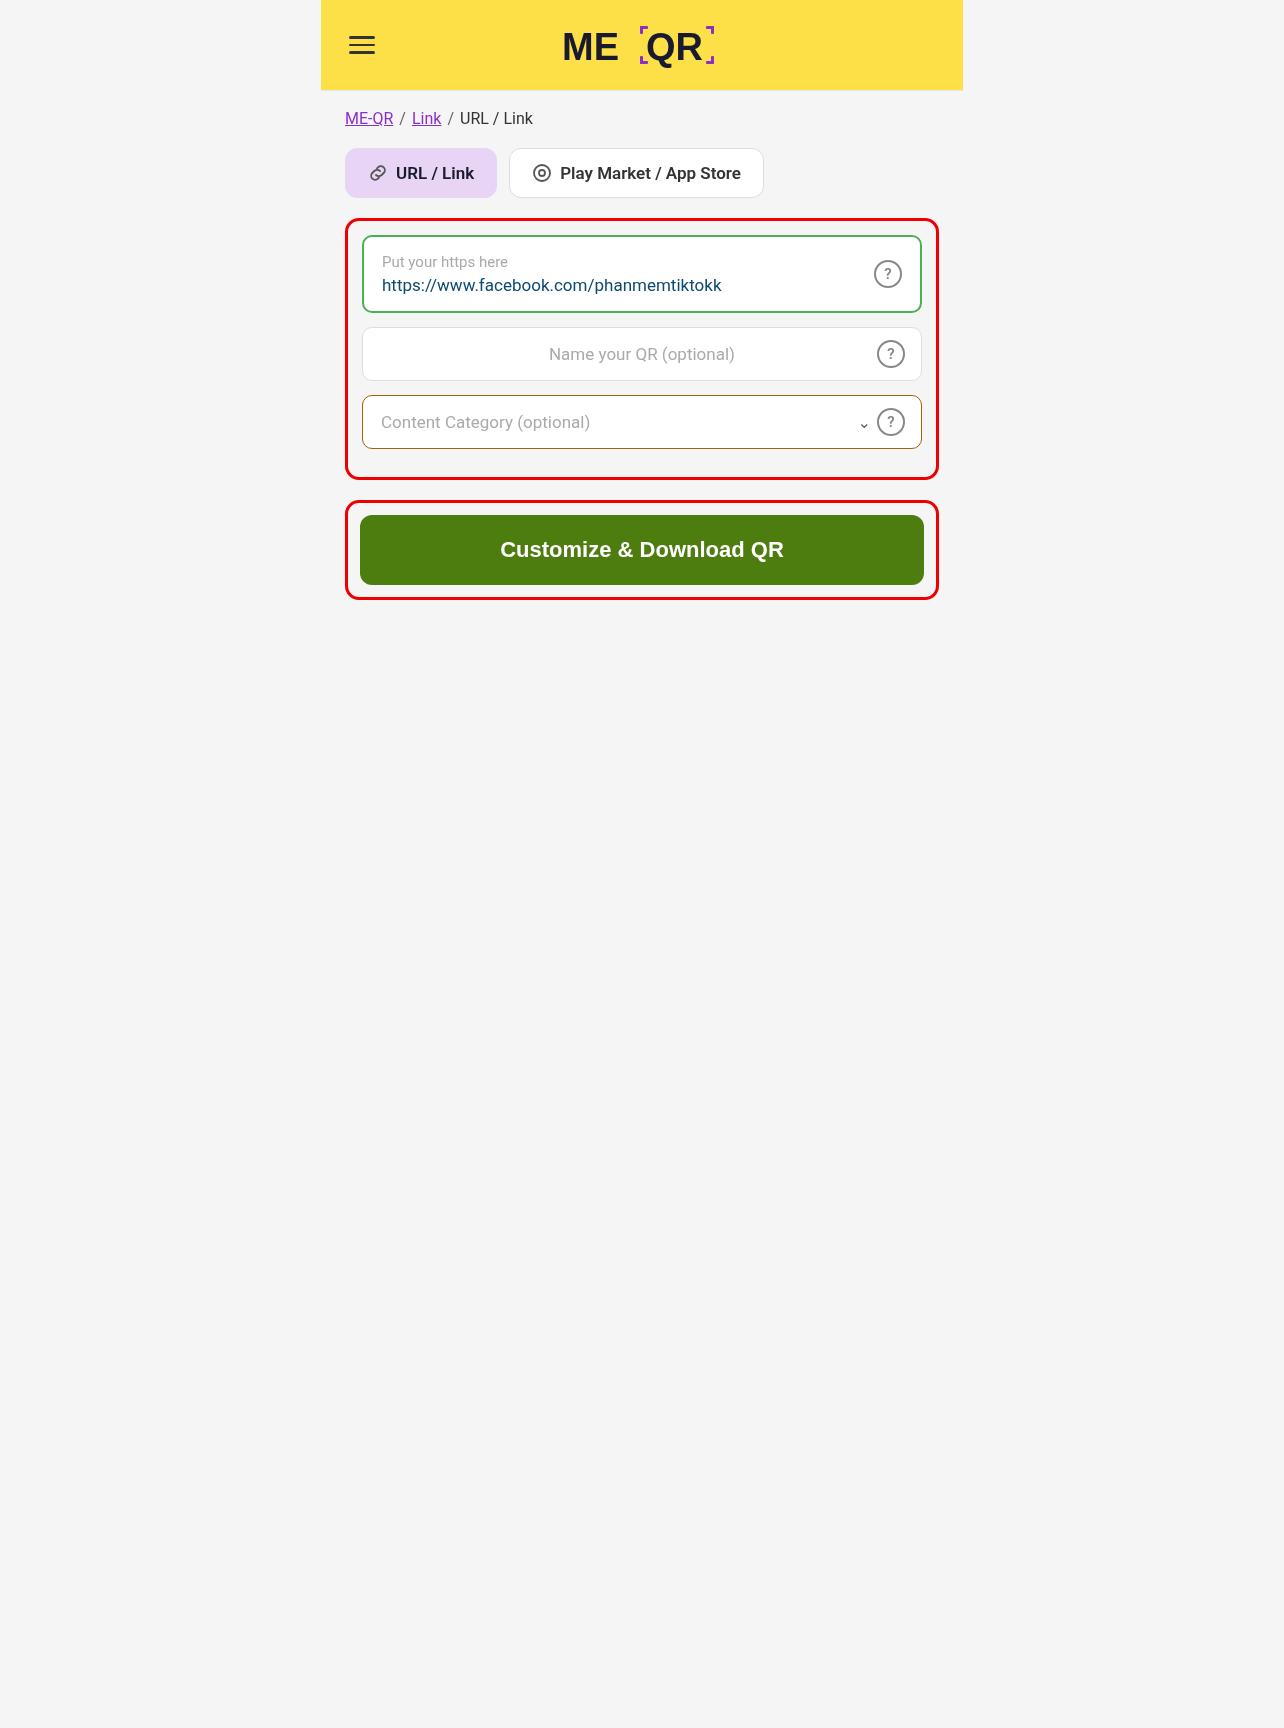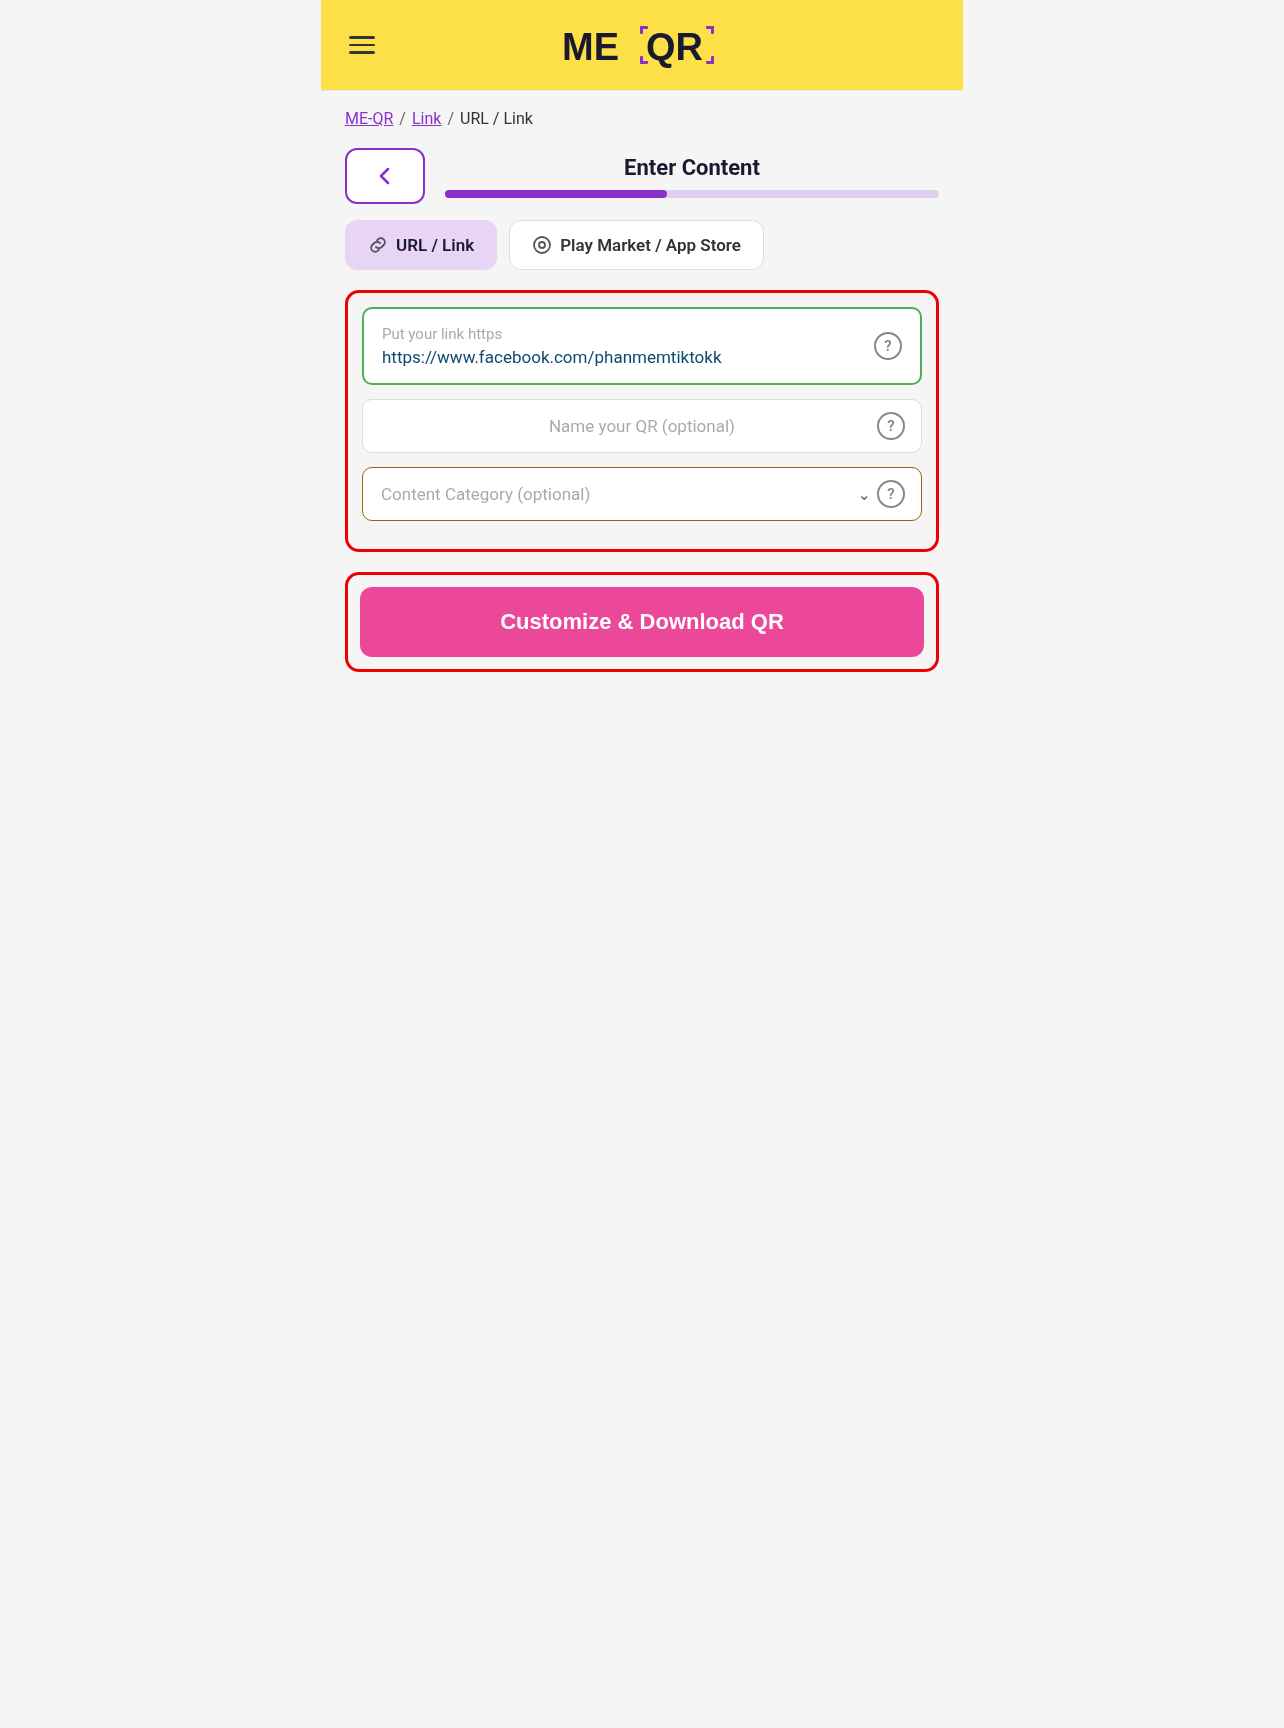--- a/index.html
+++ b/index.html
@@ -258,21 +258,21 @@
       border: 3px solid #e00;
       border-radius: 14px;
       padding: 12px;
       background: #f5f5f5;
       margin-top: 20px;
     }
 
     .cta-btn {
       width: 100%;
       padding: 22px;
-      background: #ec4899;
+      background: #4d7c0f;
       color: #ffffff;
       border: none;
       border-radius: 12px;
       font-size: 22px;
       font-weight: 600;
       cursor: pointer;
       text-align: center;
     }
 
     .url-input-row {
@@ -318,33 +318,20 @@
     <span class="breadcrumb-link">ME-QR</span>
     <span class="breadcrumb-sep">/</span>
     <span class="breadcrumb-link">Link</span>
     <span class="breadcrumb-sep">/</span>
     <span class="breadcrumb-current">URL / Link</span>
   </div>
 </div>
 
 <div class="content">
 
-  <div class="step-header">
-    <button class="back-btn">
-      <svg width="22" height="22" viewBox="0 0 22 22" fill="none">
-        <path d="M14 4L7 11L14 18" stroke="#8b2fc9" stroke-width="2.5" stroke-linecap="round" stroke-linejoin="round"></path>
-      </svg>
-    </button>
-    <div class="step-info">
-      <div class="step-title">Enter Content</div>
-      <div class="progress-bar">
-        <div class="progress-fill"></div>
-      </div>
-    </div>
-  </div>
 
   <div class="tabs">
     <div class="tab active">
       <svg width="20" height="20" viewBox="0 0 20 20" fill="none">
         <path d="M8 12a4 4 0 0 0 5.66 0l2-2a4 4 0 0 0-5.66-5.66L9 5.34" stroke="#555" stroke-width="1.8" stroke-linecap="round"></path>
         <path d="M12 8a4 4 0 0 0-5.66 0l-2 2a4 4 0 0 0 5.66 5.66L11 14.66" stroke="#555" stroke-width="1.8" stroke-linecap="round"></path>
       </svg>
       <span>URL / Link</span>
     </div>
     <div class="tab inactive">
@@ -354,21 +341,21 @@
       </svg>
       <span>Play Market / App Store</span>
     </div>
   </div>
 
   <div class="form-container">
 
     <div class="input-field url-field">
       <div class="url-input-row">
         <div>
-          <div class="input-label">Put your link https</div>
+          <div class="input-label">Put your https here</div>
           <div class="input-value">https://www.facebook.com/phanmemtiktokk</div>
         </div>
         <div class="help-icon" style="position:relative;right:auto;top:auto;transform:none;flex-shrink:0;margin-left:8px;">?</div>
       </div>
     </div>
 
     <div class="input-field name-field">
       <span class="input-placeholder">Name your QR (optional)</span>
       <div class="help-icon">?</div>
     </div>

